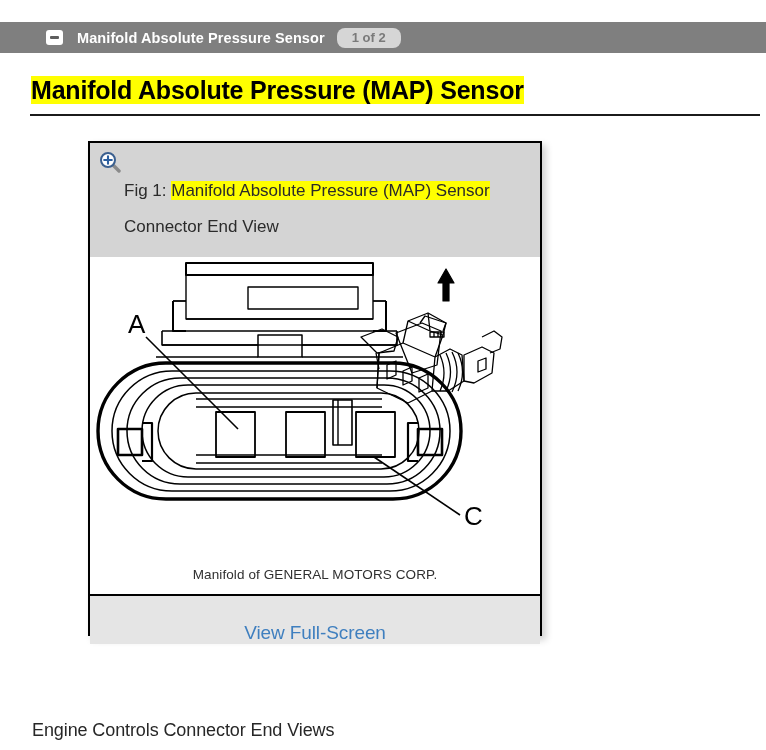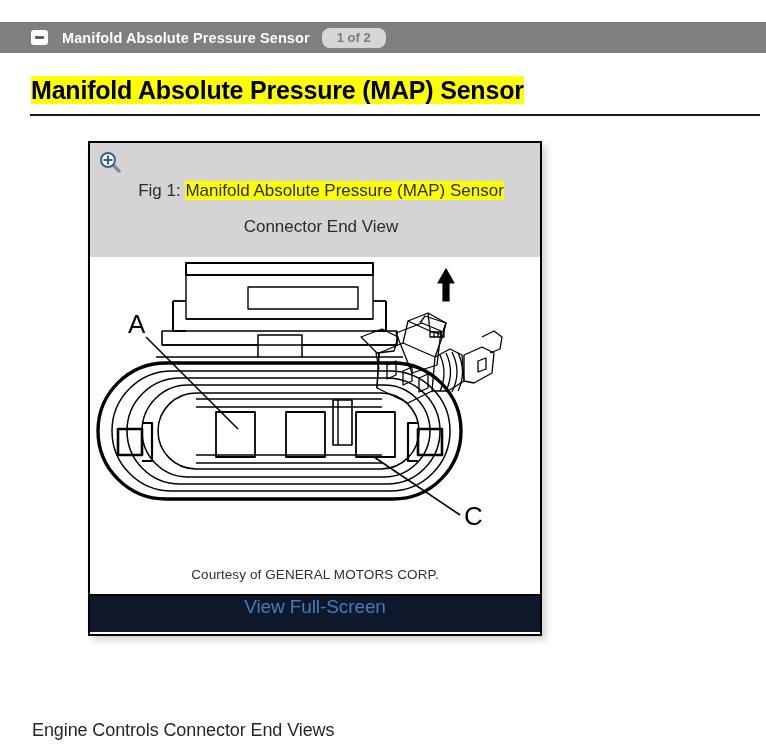--- a/index.html
+++ b/index.html
@@ -21,21 +21,21 @@
   .header-bar {
     position: absolute;
     left: 0;
     top: 22px;
     width: 766px;
     height: 31px;
     background: #7f7f7f;
     display: flex;
     align-items: center;
     box-sizing: border-box;
-    padding-left: 31px;
+    padding-left: 46px;
   }
   .collapse-icon {
     width: 17px;
     height: 15px;
     border-radius: 3px;
     background: #ffffff;
     display: flex;
     align-items: center;
     justify-content: center;
     flex: 0 0 auto;
@@ -117,21 +117,20 @@
     left: 9px;
     top: 8px;
     width: 22px;
     height: 22px;
     cursor: pointer;
   }
   .fig-caption {
     font-size: 17px;
     line-height: 36px;
     color: #2b2b2b;
-    text-align: center;
   }
   .fig-caption .hl {
     background: #ffff00;
   }
 
   
   .drawing {
     position: relative;
     height: 298px;
     background: #ffffff;
@@ -144,25 +143,25 @@
     align-items: center;
     justify-content: center;
     background: #ffffff;
   }
   .courtesy-text {
     font-size: 13.5px;
     color: #303030;
     letter-spacing: .1px;
   }
   .fullscreen-row {
-    height: 36px;
+    height: 48px;
     display: flex;
-    align-items: flex-start;
+    align-items: flex-end;
     justify-content: center;
-    background: #0f172a;
+    background: #e5e5e5;
   }
   .fullscreen-link {
     color: #3f7fbf;
     font-size: 19px;
     text-decoration: none;
     cursor: pointer;
     letter-spacing: -.1px;
   }
 
   
@@ -287,21 +286,21 @@
         <path d="M56 80 L148 172" stroke-width="1.6"></path>
         <path d="M284 200 L370 258" stroke-width="1.6"></path>
       </g>
 
       <text x="38" y="76" font-family="Liberation Sans, sans-serif" font-size="26" fill="#000000">A</text>
       <text x="374" y="268" font-family="Liberation Sans, sans-serif" font-size="26" fill="#000000">C</text>
     </svg>
   </div>
 
   <div class="courtesy-row">
-    <span class="courtesy-text">Courtesy of GENERAL MOTORS CORP.</span>
+    <span class="courtesy-text">Manifold of GENERAL MOTORS CORP.</span>
   </div>
 
   <div class="fullscreen-row">
     <span class="fullscreen-link">View Full-Screen</span>
   </div>
 </div>
 
 <div class="bottom-caption">Engine Controls Connector End Views</div>
 
 </body></html>

